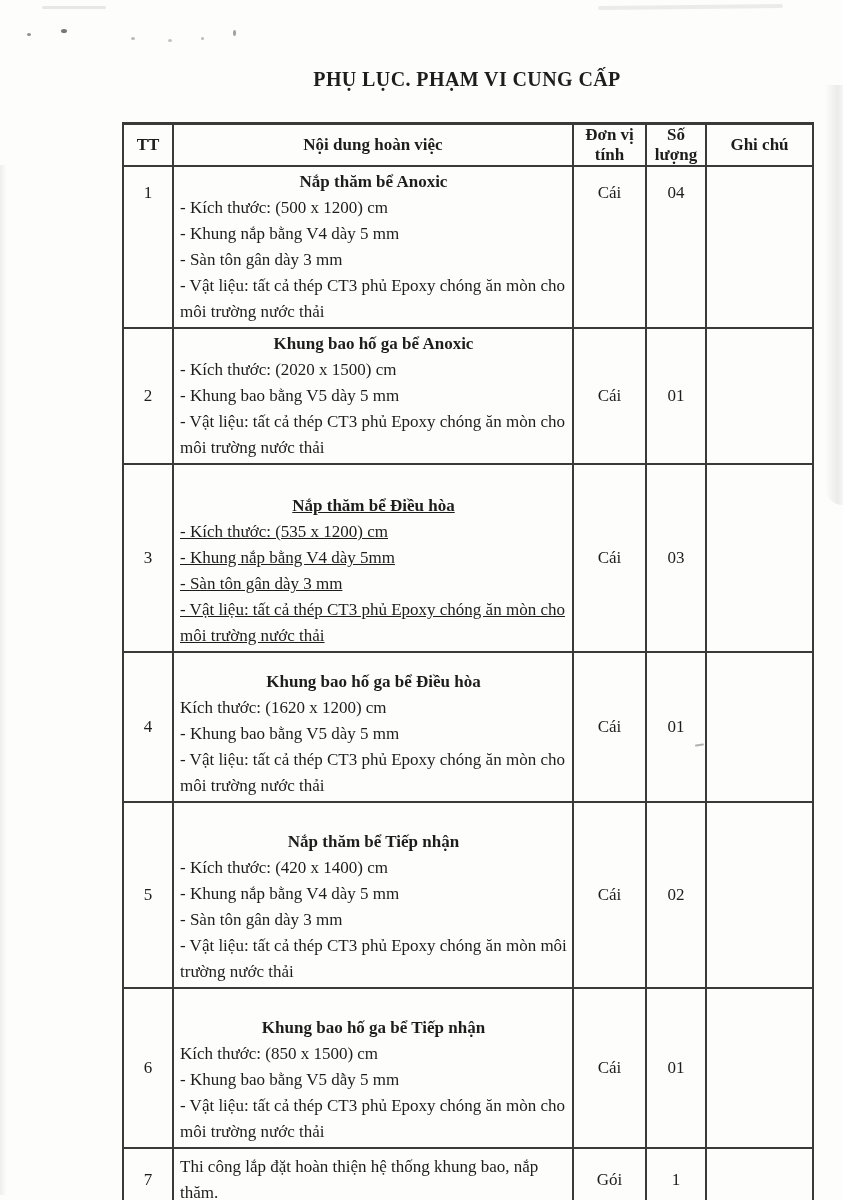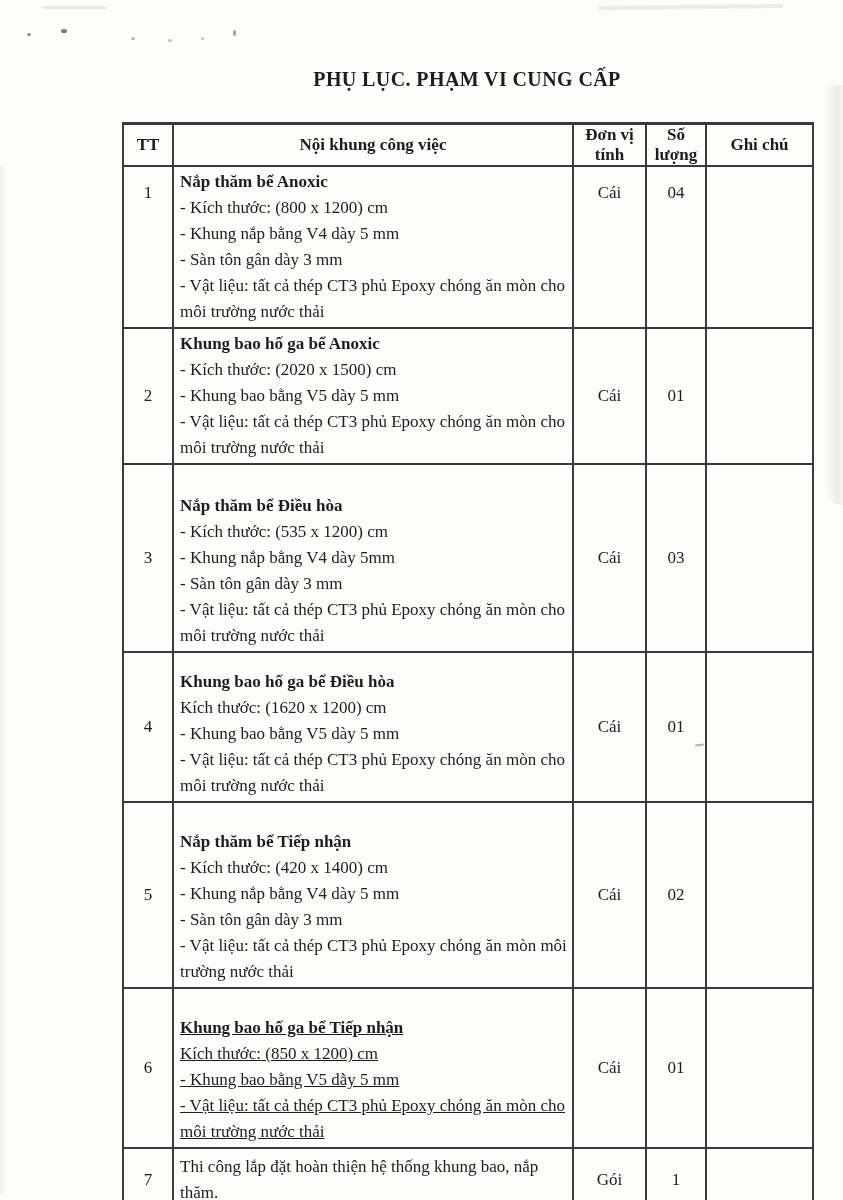--- a/index.html
+++ b/index.html
@@ -97,26 +97,26 @@
   }
   tr.r1 td.cell-tt, tr.r1 td.cell-unit, tr.r1 td.cell-qty {
     vertical-align: top;
     padding-top: 16px;
   }
   td.cell-content {
     vertical-align: top;
     padding: 2px 5px 2px 6px;
     line-height: 26px;
   }
-  tr.r3 td.cell-content { padding-top: 28px; }
+  tr.r3 td.cell-content { padding-top: 28px; text-decoration: underline; }
   tr.r4 td.cell-content { padding-top: 16px; }
   tr.r5 td.cell-content { padding-top: 26px; }
-  tr.r6 td.cell-content { padding-top: 26px; text-decoration: underline; }
+  tr.r6 td.cell-content { padding-top: 26px; }
   tr.r7 td.cell-content { vertical-align: middle; padding-top: 2px; }
-  .row-title { font-weight: bold; }
+  .row-title { font-weight: bold; text-align: center; }
 </style>
 </head>
 <body>
 
 <div class="page">
 
   <div class="streak k1"></div>
   <div class="streak k2"></div>
   <div class="speck s1"></div>
   <div class="speck s2"></div>
@@ -135,33 +135,33 @@
     <colgroup>
       <col class="c-tt">
         <col class="c-desc">
         <col class="c-unit">
         <col class="c-qty">
         <col class="c-note">
     </colgroup>
     <thead>
       <tr>
         <th>TT</th>
-        <th>Nội khung công việc</th>
+        <th>Nội dung hoàn việc</th>
         <th>Đơn vị tính</th>
         <th>Số lượng</th>
         <th>Ghi chú</th>
       </tr>
     </thead>
     <tbody>
 
       <tr class="r1">
         <td class="cell-tt">1</td>
         <td class="cell-content">
           <div class="row-title">Nắp thăm bể Anoxic</div>
-          <div class="row-line">- Kích thước: (800 x 1200) cm</div>
+          <div class="row-line">- Kích thước: (500 x 1200) cm</div>
           <div class="row-line">- Khung nắp bằng V4 dày 5 mm</div>
           <div class="row-line">- Sàn tôn gân dày 3 mm</div>
           <div class="row-line">- Vật liệu: tất cả thép CT3 phủ Epoxy chóng ăn mòn cho môi trường nước thải</div>
         </td>
         <td class="cell-unit">Cái</td>
         <td class="cell-qty">04</td>
         <td class="cell-note"></td>
       </tr>
 
       <tr class="r2">
@@ -215,21 +215,21 @@
         </td>
         <td class="cell-unit">Cái</td>
         <td class="cell-qty">02</td>
         <td class="cell-note"></td>
       </tr>
 
       <tr class="r6">
         <td class="cell-tt">6</td>
         <td class="cell-content">
           <div class="row-title">Khung bao hố ga bể Tiếp nhận</div>
-          <div class="row-line">Kích thước: (850 x 1200) cm</div>
+          <div class="row-line">Kích thước: (850 x 1500) cm</div>
           <div class="row-line">- Khung bao bằng V5 dày 5 mm</div>
           <div class="row-line">- Vật liệu: tất cả thép CT3 phủ Epoxy chóng ăn mòn cho môi trường nước thải</div>
         </td>
         <td class="cell-unit">Cái</td>
         <td class="cell-qty">01</td>
         <td class="cell-note"></td>
       </tr>
 
       <tr class="r7">
         <td class="cell-tt">7</td>

